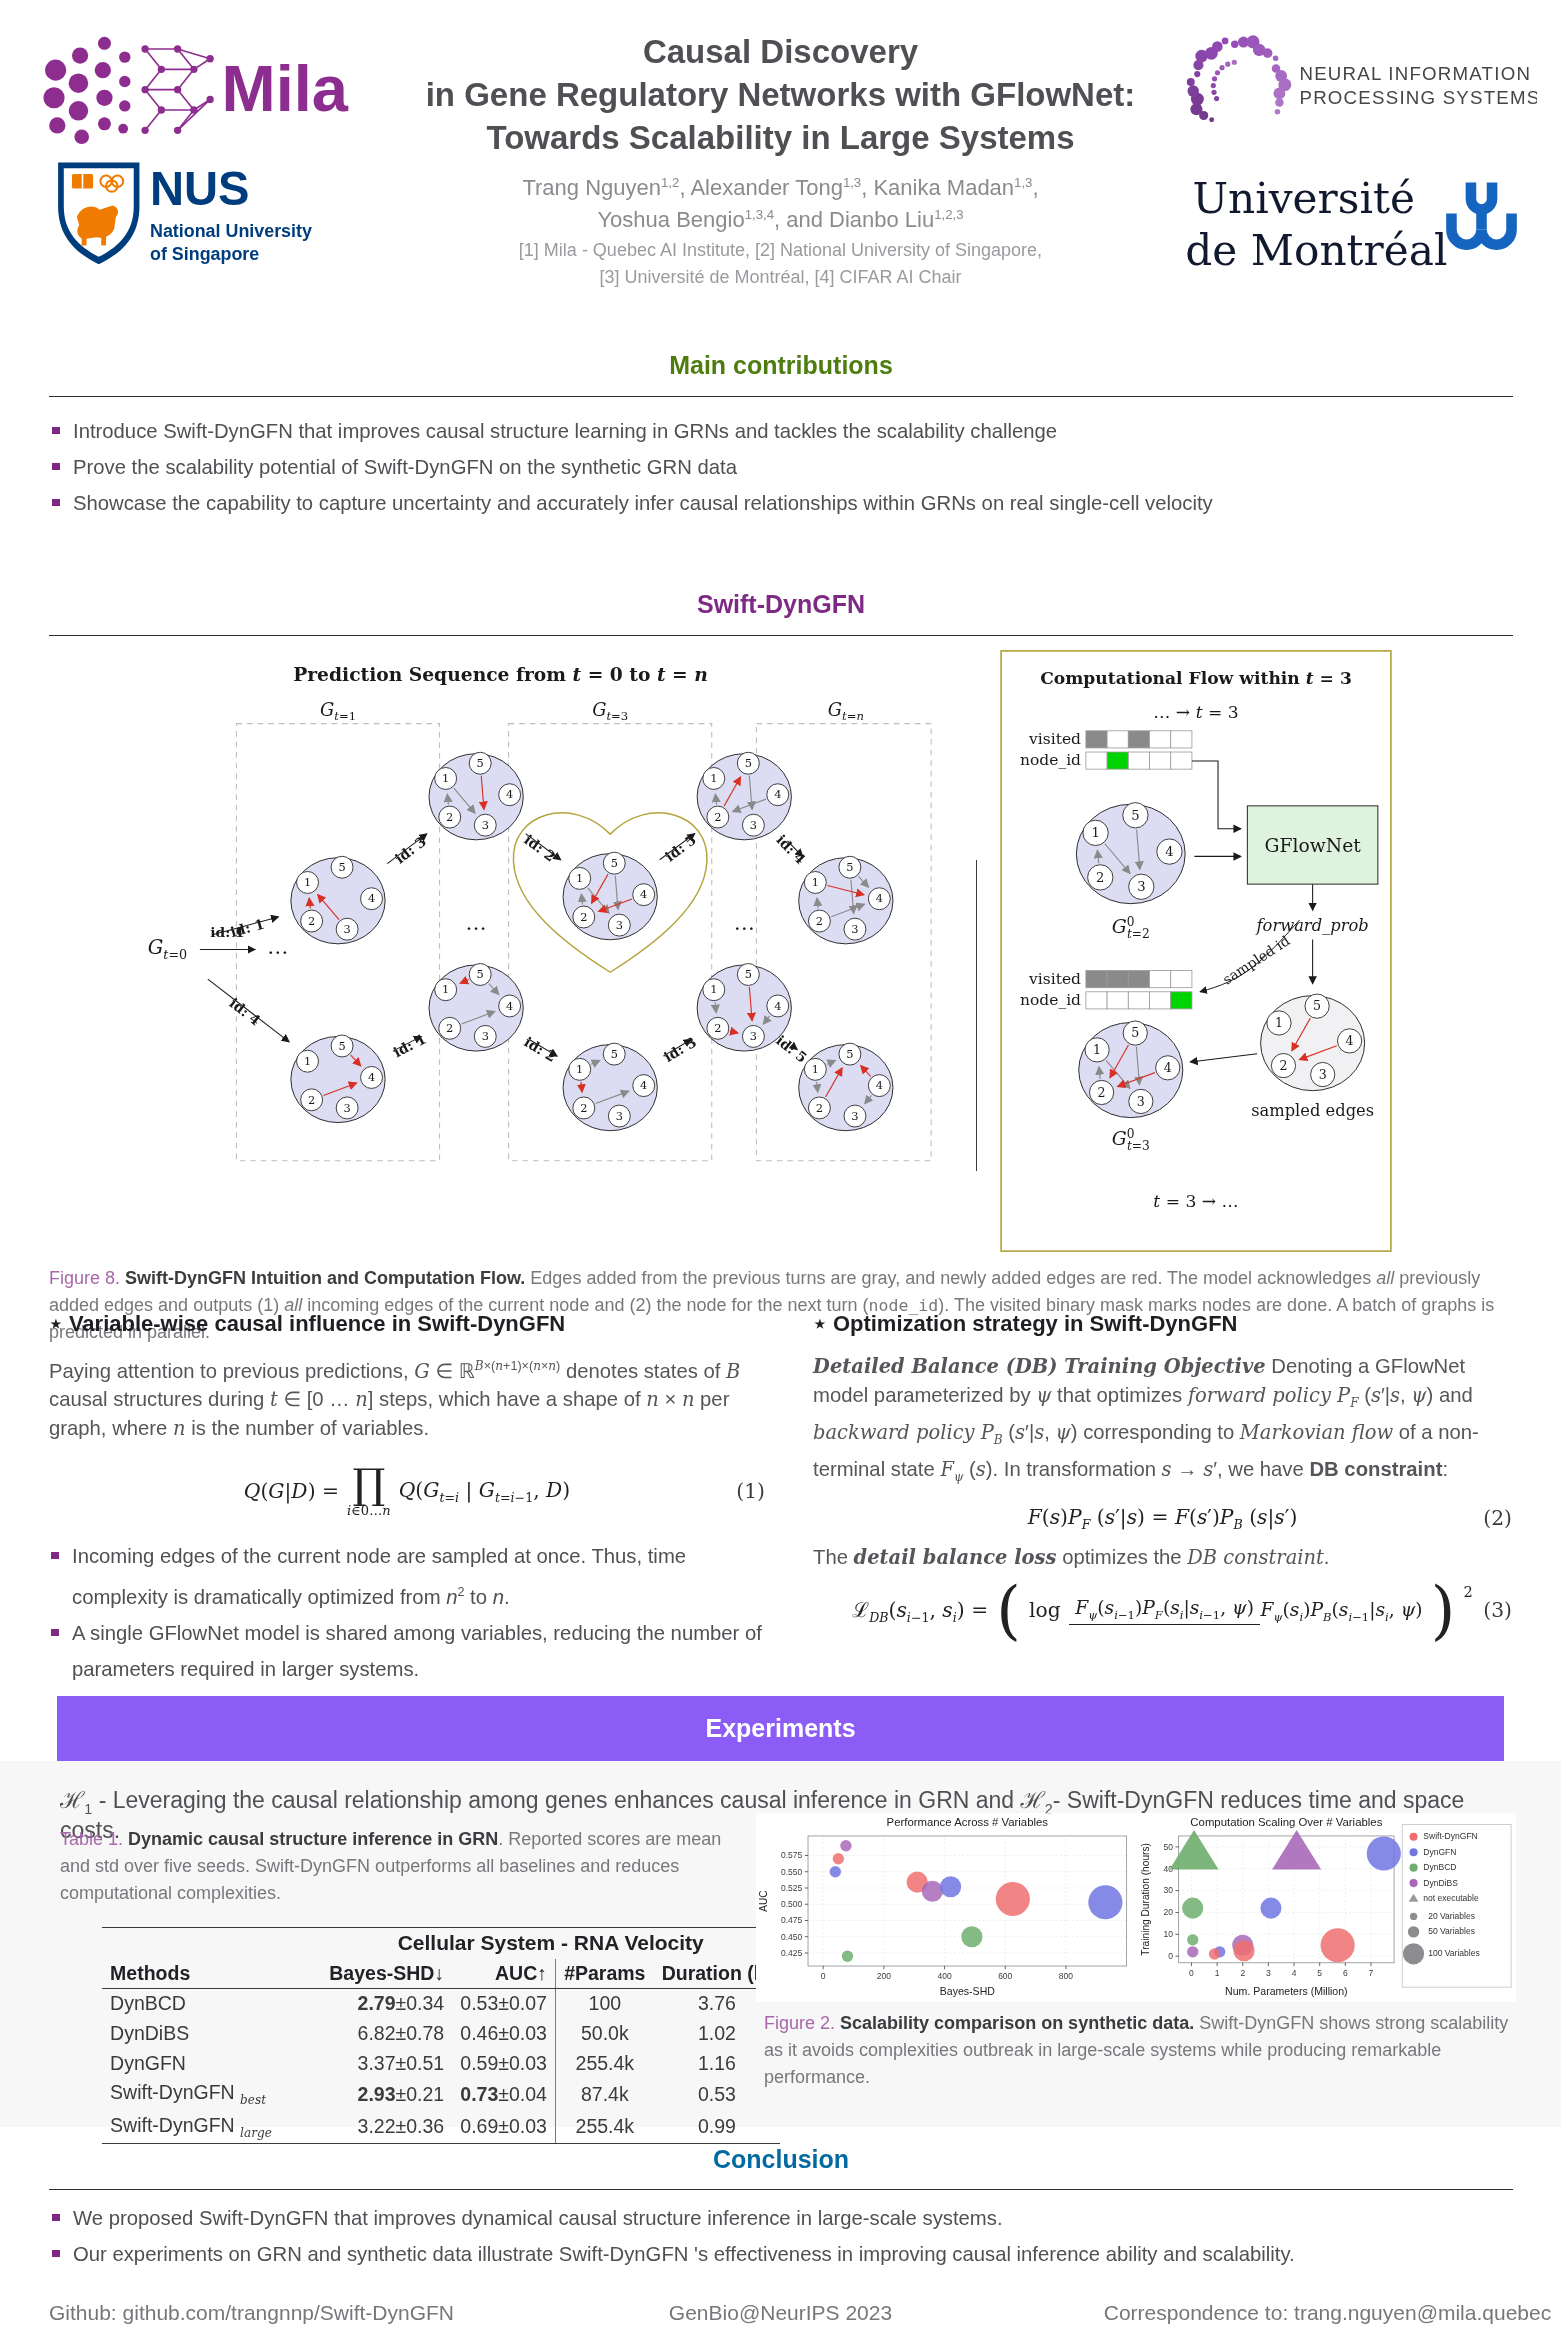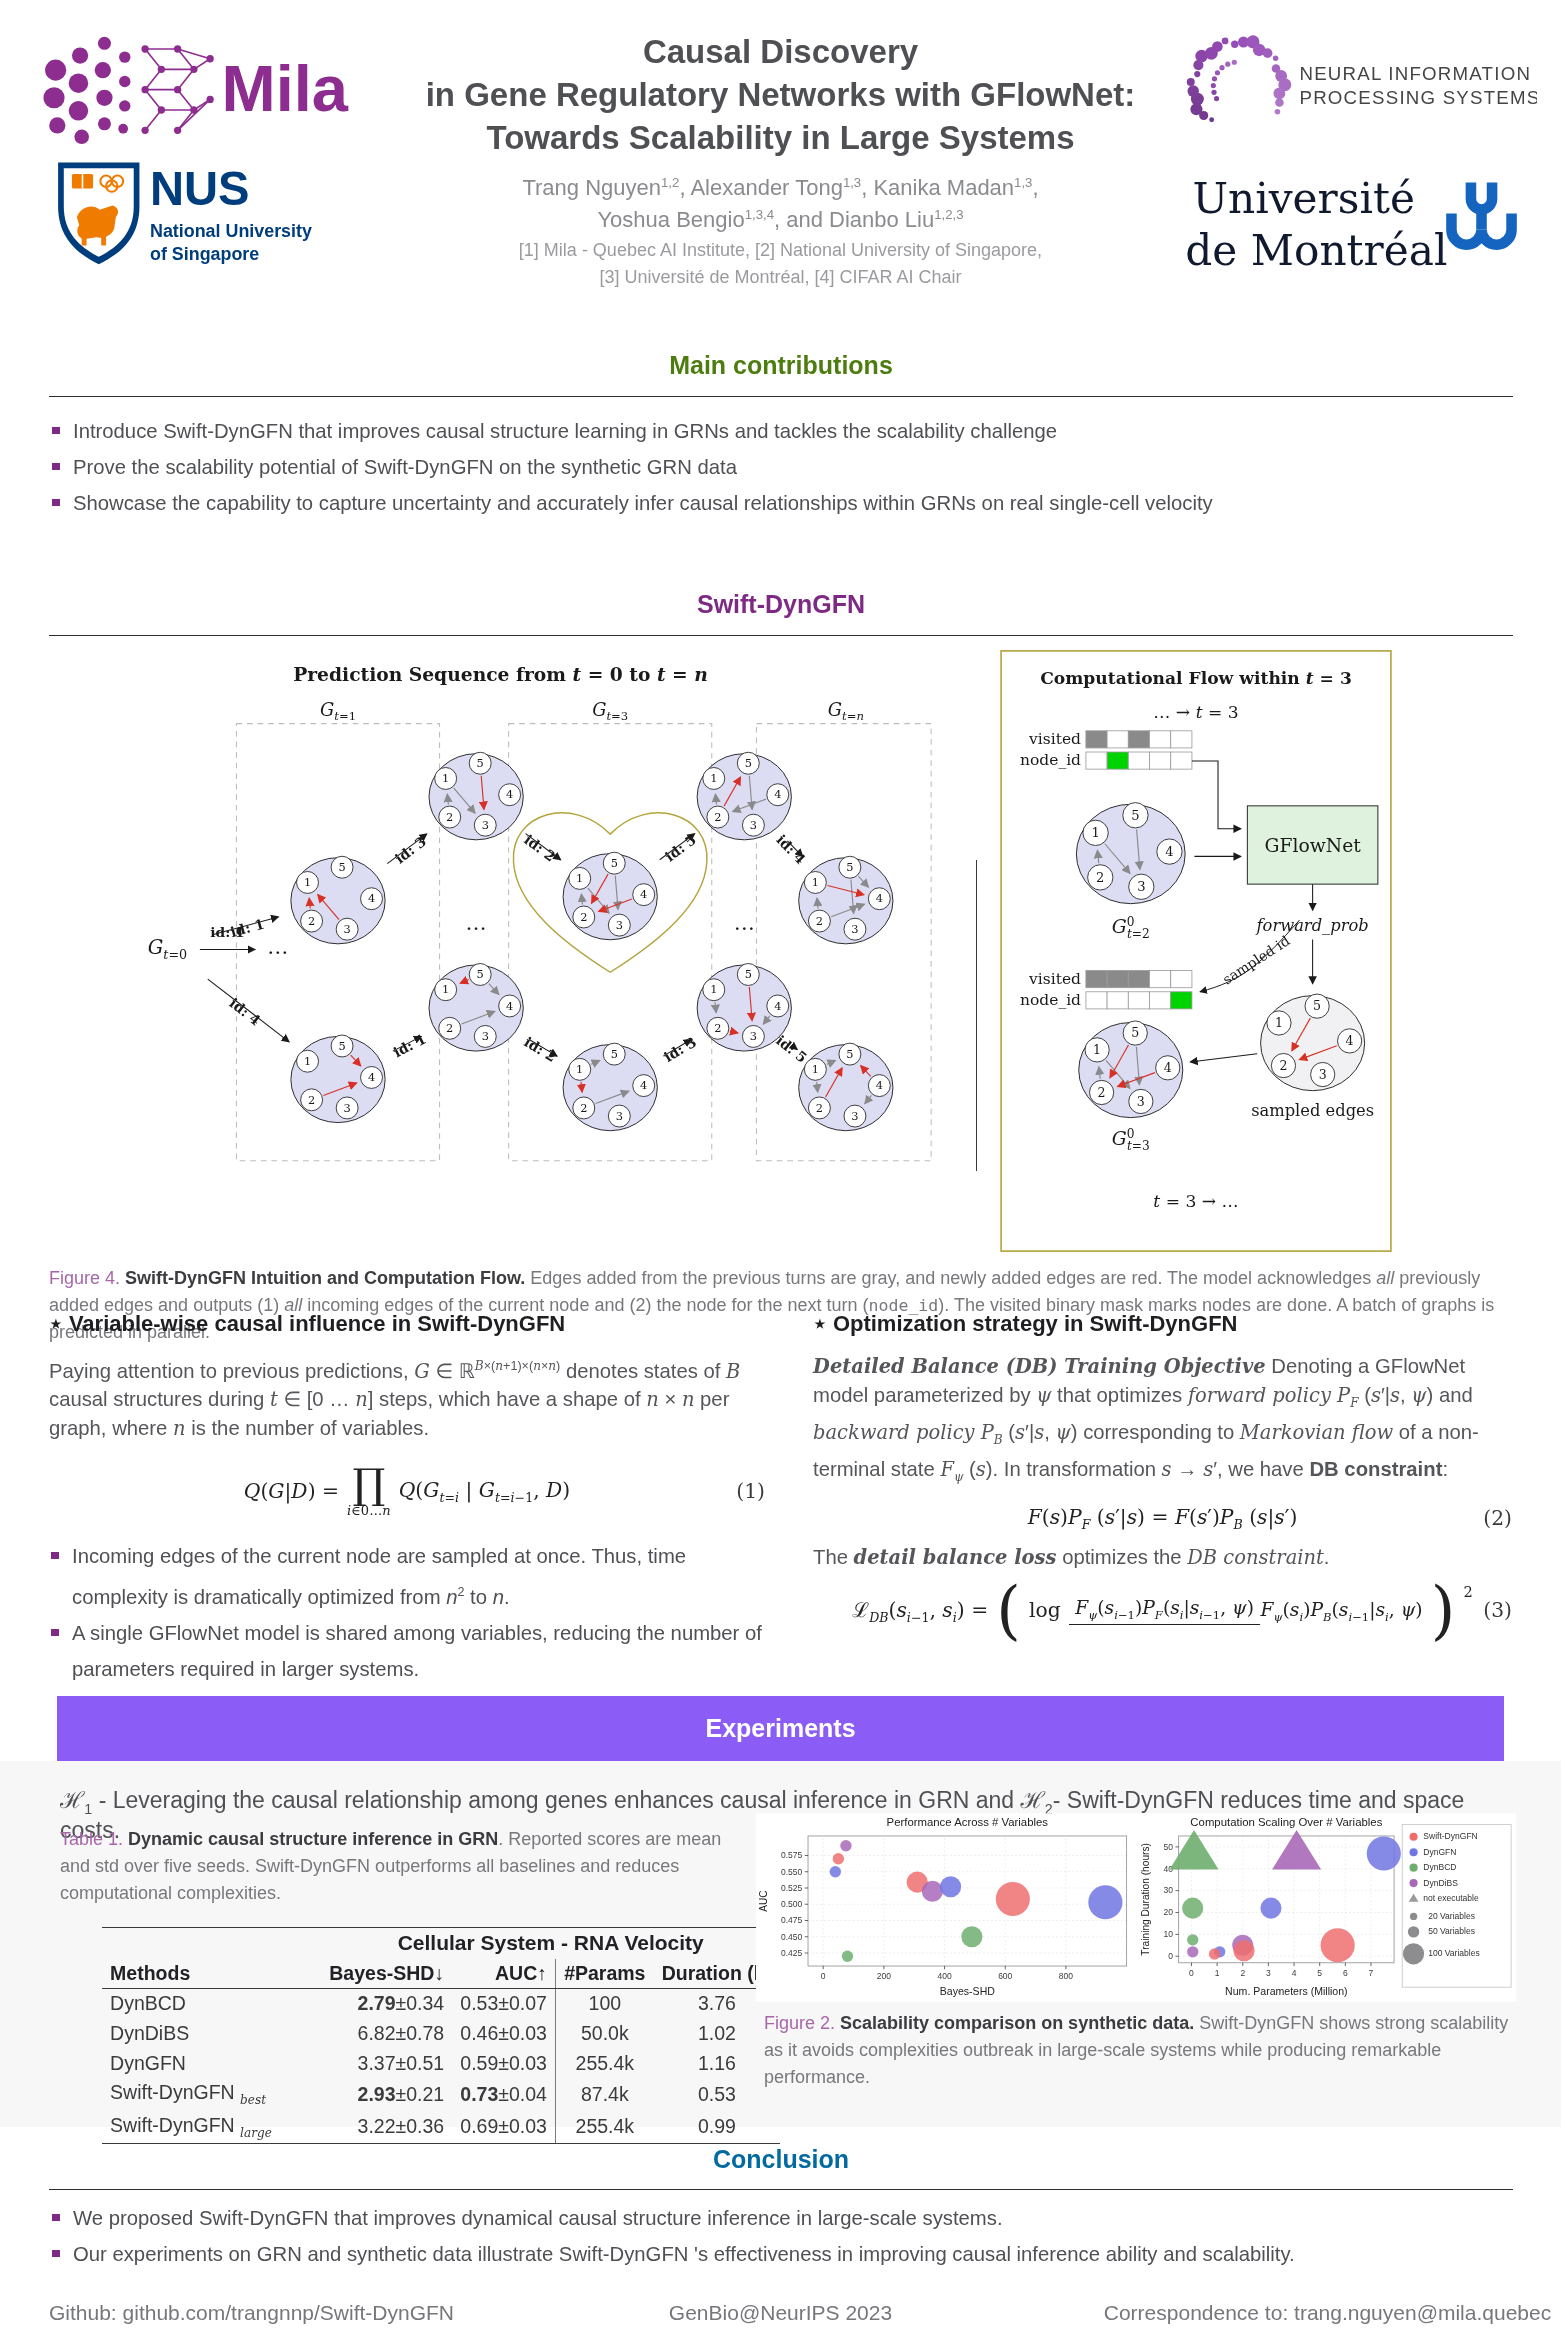--- a/index.html
+++ b/index.html
@@ -500,21 +500,21 @@
         <text x="210.375" y="522.31" text-anchor="middle" font-family="&quot;DejaVu Serif&quot;,serif" font-size="15.400000000000002" fill="#1a1a1a"><tspan>4</tspan></text>
         <circle cx="170.5" cy="474.625" r="14.850000000000001" fill="#fff" stroke="#2a2a2a" stroke-width="1.1"></circle>
         <text x="170.5" y="479.685" text-anchor="middle" font-family="&quot;DejaVu Serif&quot;,serif" font-size="15.400000000000002" fill="#1a1a1a"><tspan>5</tspan></text>
       </g>
       <line x1="320" y1="500" x2="238" y2="510" stroke="#1a1a1a" stroke-width="1.3" marker-end="url(#mk-black-fig-right)"></line>
       <text x="165" y="612" text-anchor="middle" font-family="&quot;DejaVu Serif&quot;,serif" font-size="23" fill="#1a1a1a"><tspan font-style="italic">G</tspan><tspan dy="-8.74" font-size="14.950000000000001">0</tspan><tspan dy="14.72" dx="-9.269" font-size="14.950000000000001" font-style="italic">t</tspan><tspan font-size="14.950000000000001">=3</tspan></text>
       <text x="245" y="688" text-anchor="middle" font-family="&quot;DejaVu Serif&quot;,serif" font-size="21" fill="#1a1a1a"><tspan font-style="italic">t</tspan><tspan> = 3 → …</tspan></text>
     </svg>
 
   <div class="abs cap" style="left:49px;top:1265px;width:1464px;">
-    <span class="caplabel" style="color: rgb(167, 103, 169);">Figure 4.</span>
+    <span class="caplabel" style="color: rgb(167, 103, 169);">Figure 8.</span>
     <span><b>Swift-DynGFN Intuition and Computation Flow.</b> Edges added from the previous turns are gray, and newly added edges are red. The model acknowledges <i>all</i> previously added edges and outputs (1) <i>all</i> incoming edges of the current node and (2) the node for the next turn (<span class="mono">node_id</span>). The visited binary mask marks nodes are done. A batch of graphs is predicted in parallel.</span>
   </div>
 
   <div class="abs" style="left:49px;top:1311px;width:716px;">
     <div class="colh">⋆ Variable-wise causal influence in Swift-DynGFN</div>
     <div class="para" style="margin-top:14.6px;">Paying attention to previous predictions, <i>G</i> ∈ ℝ<sup><i>B</i></sup><sup>×(</sup><sup><i>n</i></sup><sup>+1)×(</sup><sup><i>n</i></sup><sup>×</sup><sup><i>n</i></sup><sup>)</sup> denotes states of <i>B</i> causal structures during <i>t</i> ∈ [0 … <i>n</i>] steps, which have a shape of <i>n</i> × <i>n</i> per graph, where <i>n</i> is the number of variables.</div>
     <div class="eqrow" style="margin-top:13px;height:70px;">
       <span><i>Q</i>(<i>G</i>|<i>D</i>) =</span>
       <span class="bigop">
         <span class="op">∏</span>

